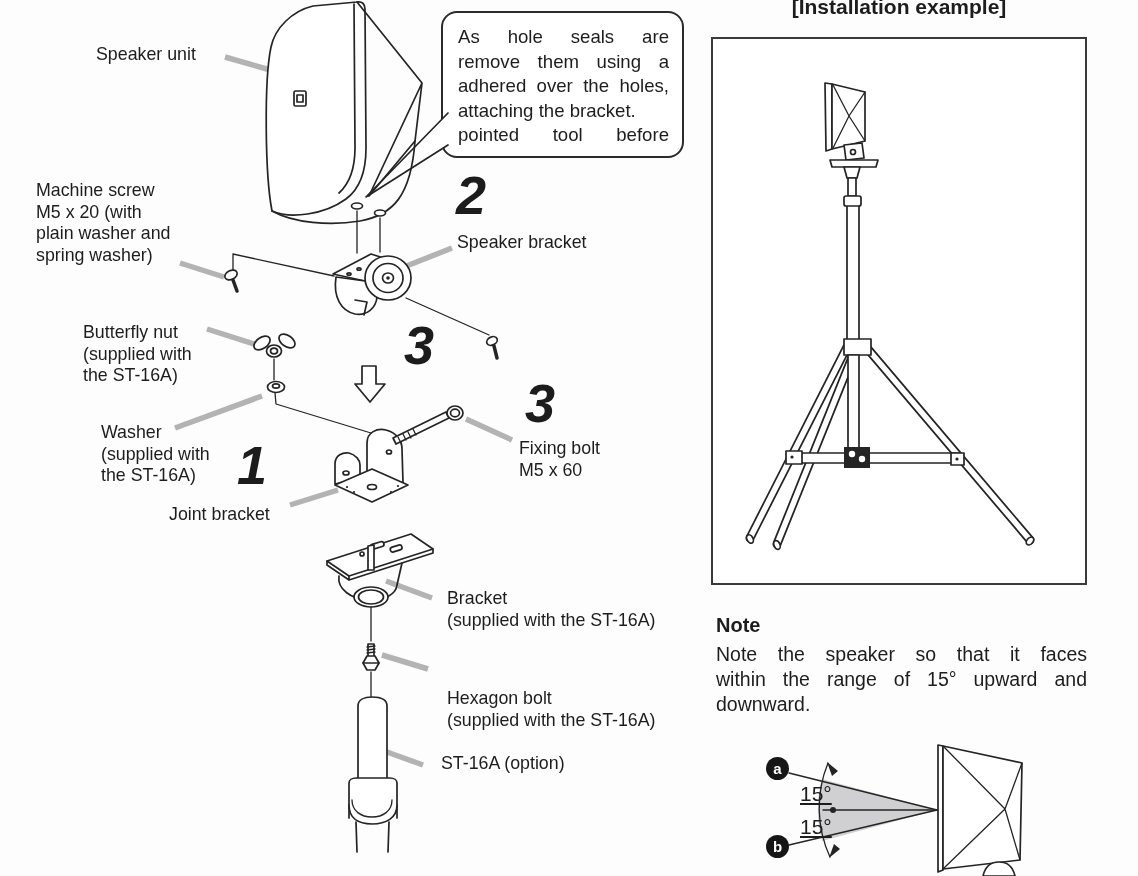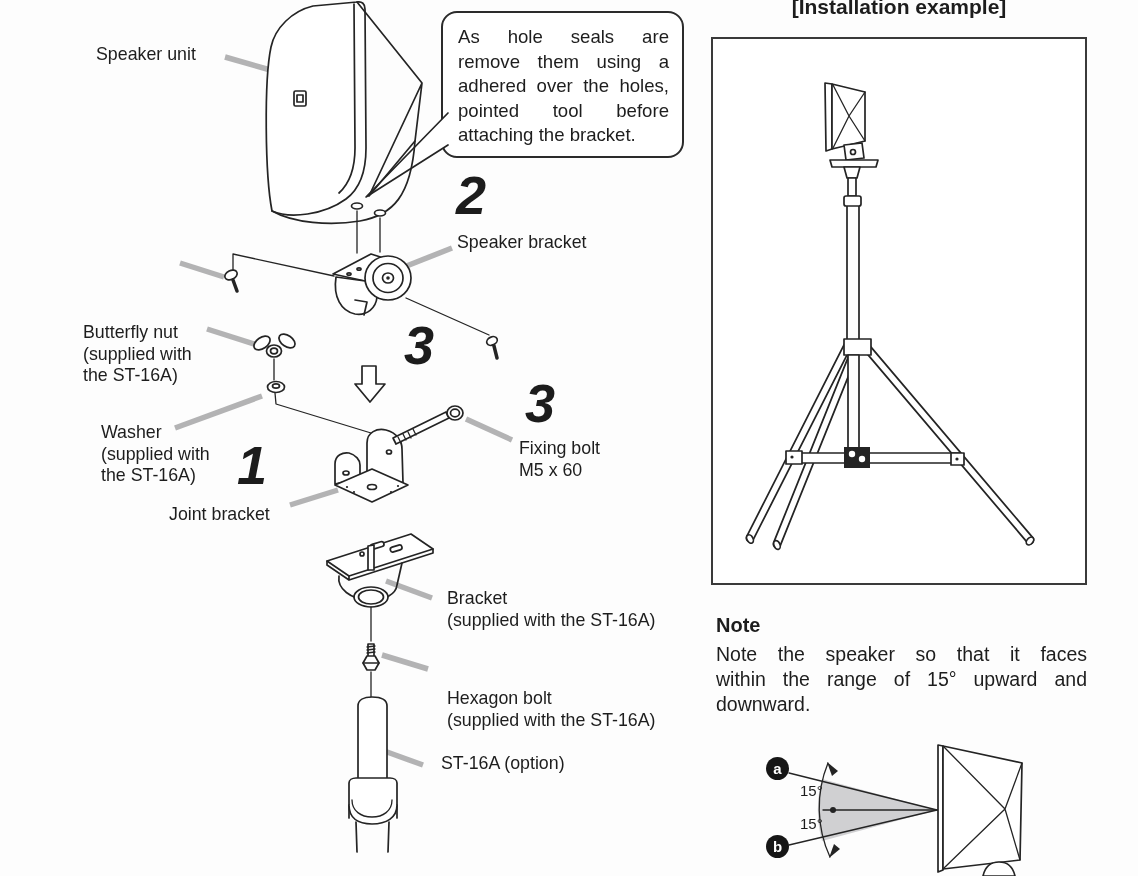--- a/index.html
+++ b/index.html
@@ -14,35 +14,35 @@
   .lbl{position:absolute;font-size:17.8px;line-height:21.5px;white-space:pre-line;}
   .step{position:absolute;font-style:italic;font-weight:700;font-size:54px;line-height:1;color:#1c1c1c;}
   .bubble{position:absolute;left:441px;top:11px;width:243px;height:147px;box-sizing:border-box;
           border:2.5px solid #2b2b2b;border-radius:16px;background:#fff;padding:12px 13px 0 15px;}
   .bl{font-size:18.6px;line-height:24.6px;}
   .just{text-align:justify;text-align-last:justify;}
   .instbox{position:absolute;left:711px;top:37px;width:372px;height:544px;border:2px solid #3a3a3a;background:#fff;}
   .title{position:absolute;left:711px;top:-5px;width:376px;text-align:center;font-weight:700;font-size:21px;}
   .noteh{position:absolute;left:716px;top:614px;font-weight:700;font-size:20px;}
   .noteline{position:absolute;left:716px;width:371px;font-size:19.5px;line-height:25.3px;}
-  .deg{position:absolute;font-size:15px;}
+  .deg{position:absolute;font-size:21px;text-decoration:underline;}
   .marker{position:absolute;width:23px;height:23px;border-radius:50%;background:#161616;color:#fff;
           display:flex;align-items:center;justify-content:center;font-weight:700;font-size:15px;}
 </style>
 </head>
 <body>
 
 <div class="stage">
 
   <div class="bubble">
     <div class="bl just">As hole seals are</div>
     <div class="bl just">remove them using a</div>
     <div class="bl just">adhered over the holes,</div>
+    <div class="bl">attaching the bracket.</div>
     <div class="bl just">pointed tool before</div>
-    <div class="bl">attaching the bracket.</div>
   </div>
 
   <svg class="art" width="700" height="876" viewBox="0 0 700 876">
 
     <g>
       <line class="leader" x1="225" y1="57" x2="281" y2="73"></line>
       <line class="leader" x1="180" y1="263" x2="224" y2="277"></line>
       <line class="leader" x1="207" y1="329" x2="257" y2="345"></line>
       <line class="leader" x1="175" y1="428" x2="262" y2="396"></line>
       <line class="leader" x1="290" y1="505" x2="338" y2="490"></line>
@@ -152,20 +152,24 @@
     <g>
       <path class="wf" d="M358,779 L358,706 C358,700 364,697 372,697 C381,697 387,700 387,706 L387,779"></path>
       <path class="wf" d="M349,818 L349,783 C349,780 352,778 356,778 L390,778 C394,778 397,780 397,783 L397,818"></path>
       <path class="wf" d="M349,805 C349,818 358,824 372,824 C386,824 397,818 397,805"></path>
       <path class="thin" d="M352,800 C352,811 361,817 372,817 C383,817 392,811 392,800"></path>
       <path d="M356,822 L357,852 M389,822 L388,852"></path>
     </g>
   </svg>
 
   <div class="lbl" style="left:96px;top:44px">Speaker unit</div>
+  <div class="lbl" style="left:36px;top:180px">Machine screw
+M5 x 20 (with
+plain washer and
+spring washer)</div>
   <div class="lbl" style="left:83px;top:322px">Butterfly nut
 (supplied with
 the ST-16A)</div>
   <div class="lbl" style="left:101px;top:422px">Washer
 (supplied with
 the ST-16A)</div>
   <div class="lbl" style="left:169px;top:504px">Joint bracket</div>
   <div class="lbl" style="left:457px;top:232px">Speaker bracket</div>
   <div class="lbl" style="left:519px;top:438px">Fixing bolt
 M5 x 60</div>

